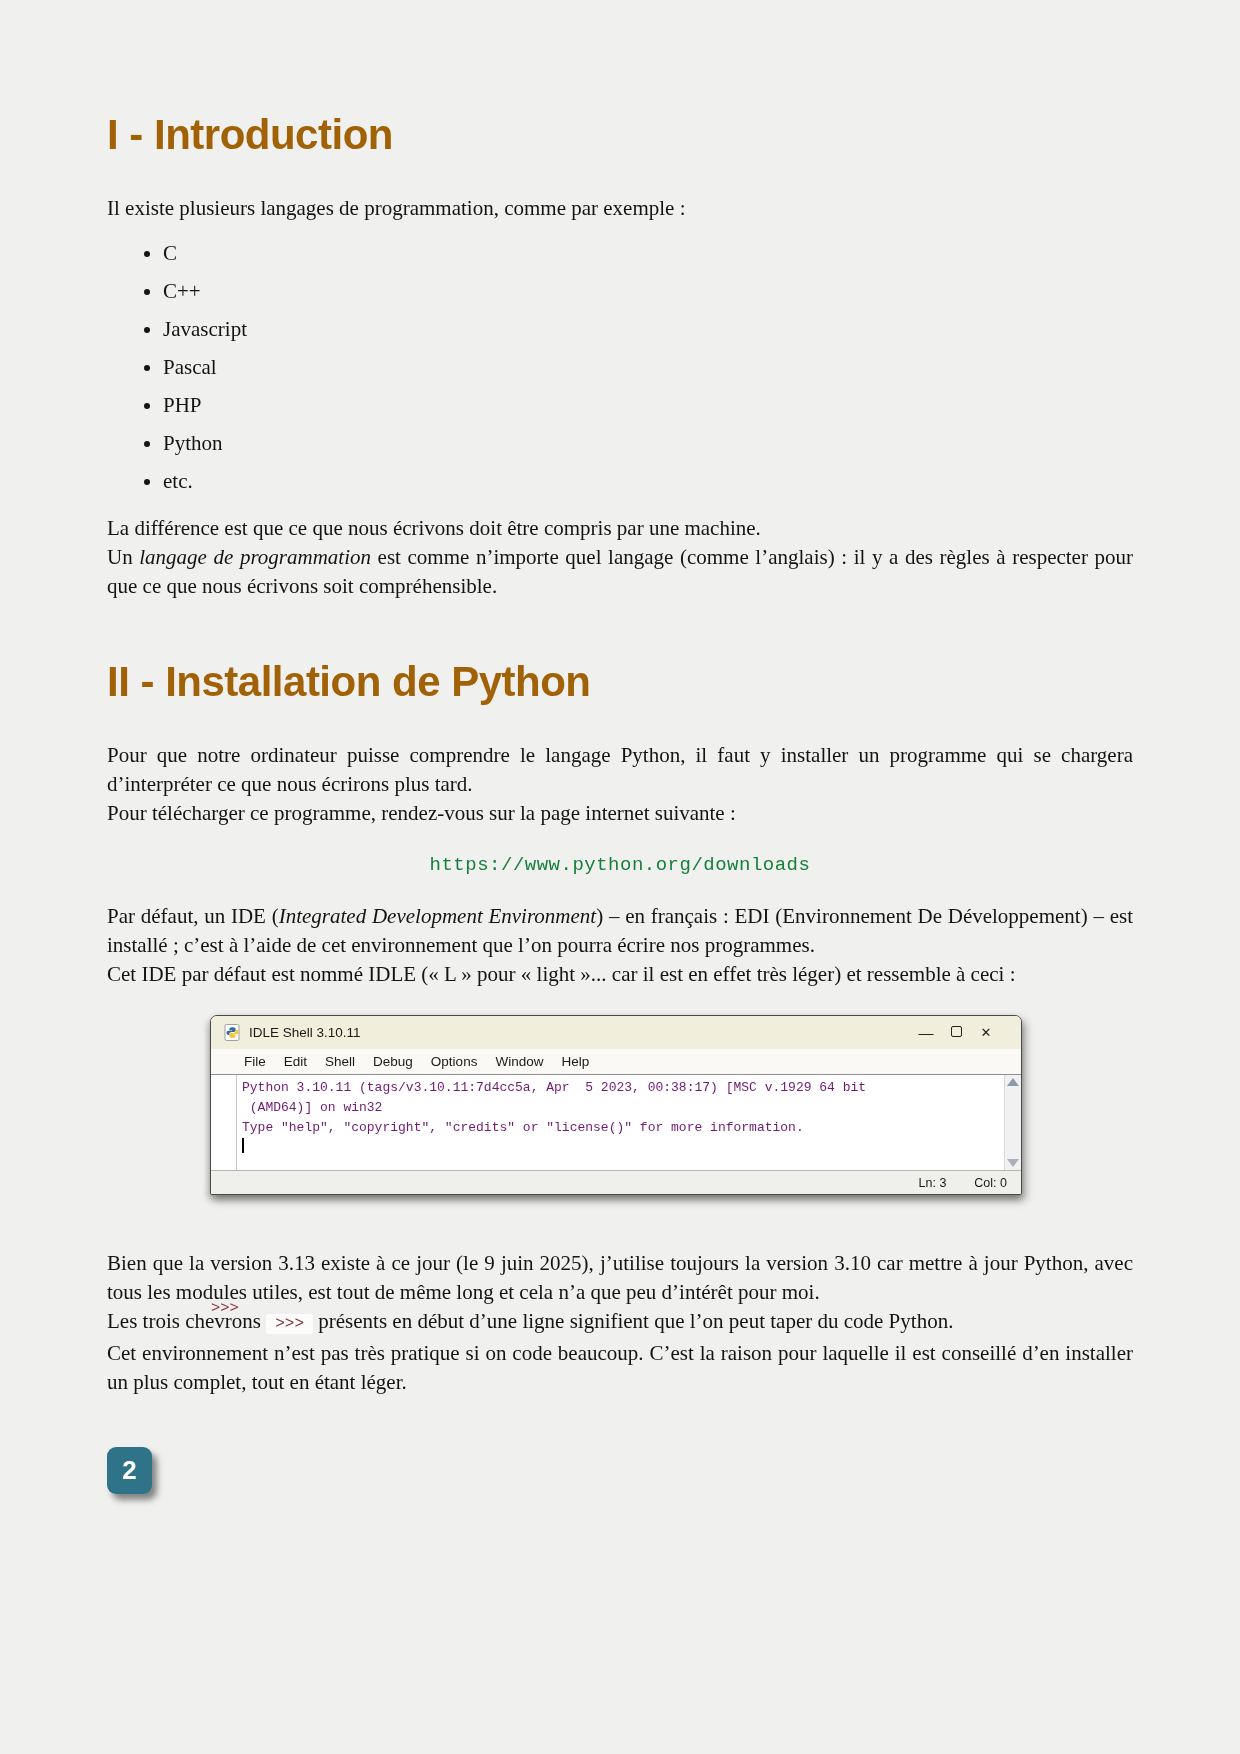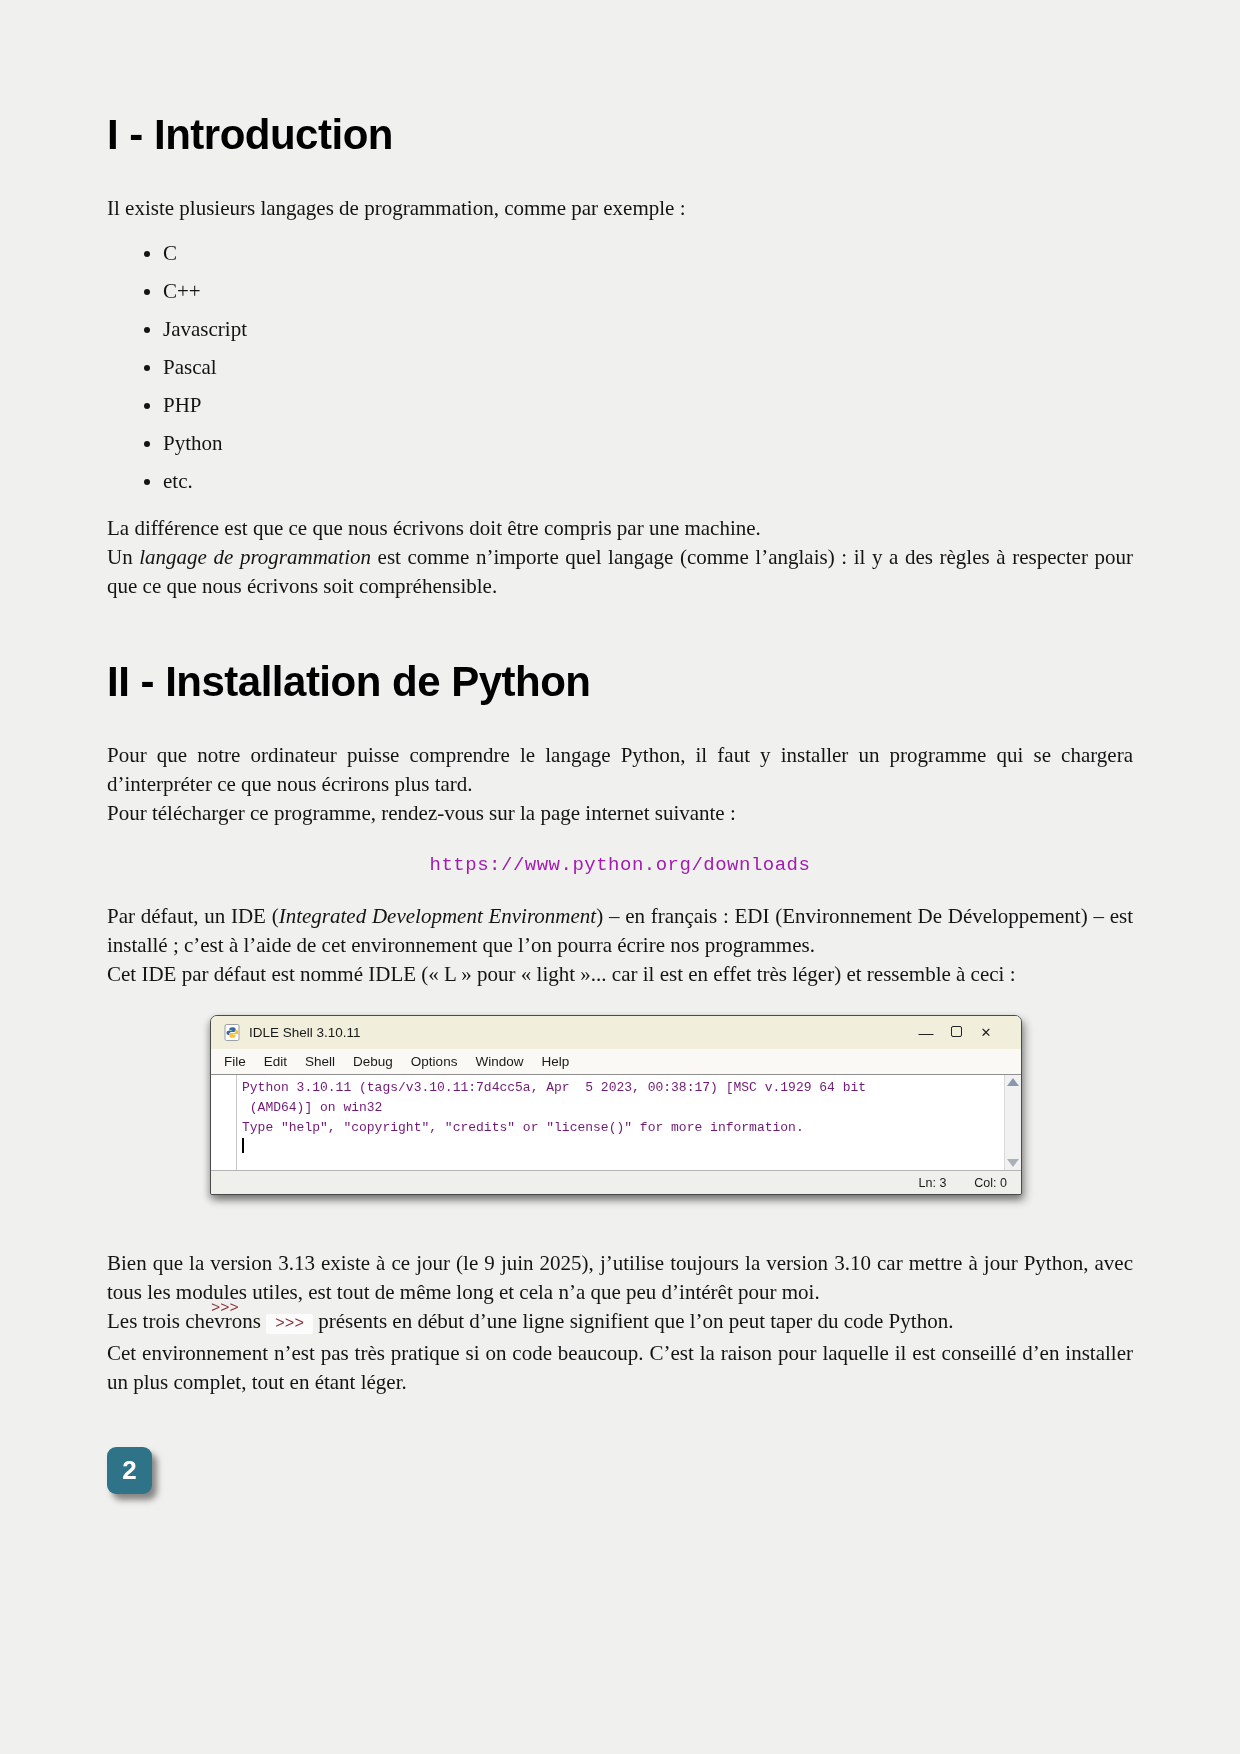--- a/index.html
+++ b/index.html
@@ -6,42 +6,42 @@
   html, body { background:#e8e8e6; }
   .page {
     width:1240px; height:1754px; background:#f0f0ee;
     font-family:"Liberation Serif", serif; color:#141414;
     position:relative; overflow:hidden; margin:0 auto;
   }
   .content { padding:0 107px; }
 
   .section-heading {
     font-family:"Liberation Sans", sans-serif; font-weight:bold;
-    color:#000000; font-size:42px; line-height:46px; letter-spacing:-0.5px;
+    color:#a16207; font-size:42px; line-height:46px; letter-spacing:-0.5px;
   }
   #heading-intro { padding-top:112px; }
   #heading-install { margin-top:58px; }
 
   p.body, li.body { font-size:21px; line-height:29px; text-align:justify; }
   .lead { margin-top:36px; }
 
   ul.lang-list { margin:16px 0 0 56px; }
   ul.lang-list li { font-size:21px; line-height:29px; margin-bottom:9px; }
 
   .para-group { margin-top:18px; }
   .para-group-2 { margin-top:14px; }
   .install-para { margin-top:36px; }
   .ide-para { margin-top:26px; }
   .after-para { margin-top:54px; }
   em.it { font-style:italic; }
 
   .dl-link {
     display:block; margin-top:26px; text-align:center;
     font-family:"Liberation Mono", monospace; font-size:19px;
-    color:#a21caf; text-decoration:none; letter-spacing:0.5px;
+    color:#15803d; text-decoration:none; letter-spacing:0.5px;
   }
 
   .chip {
     font-family:"Liberation Mono", monospace; font-size:16px;
     color:#8a3137; background:#fcfcfc; padding:1px 9px; border-radius:2px;
     white-space:pre;
   }
 
   
   .idle-window {
@@ -54,21 +54,21 @@
   .idle-titlebar {
     height:33px; background:#f1eedb; border-radius:6px 6px 0 0;
     display:flex; align-items:center; padding:0 20px 0 13px;
   }
   .idle-title { font-size:13.5px; color:#1a1a1a; margin-left:8px; flex:1 1 auto; }
   .win-btn { width:30px; text-align:center; color:#222; font-size:13px; cursor:default; }
   .win-btn.minimize { font-size:15px; letter-spacing:0; }
   .win-btn .box { display:inline-block; width:11px; height:11px; border:1.5px solid #222; border-radius:2px; }
   .idle-menubar {
     height:25px; background:#faf9f5; display:flex; align-items:center;
-    padding-left:4px; gap:0;
+    padding-left:24px; gap:0;
   }
   .menu-item { font-size:13.5px; color:#1a1a1a; padding:0 9px; }
   .idle-console {
     position:relative; height:97px; background:#fff;
     border-top:1px solid #8f8f8f; border-bottom:1px solid #b5b5b5;
     display:flex;
   }
   .console-gutter {
     width:26px; border-right:1px solid #c9c9c9; flex:0 0 26px;
     font-family:"Liberation Mono", monospace; font-size:15.5px; line-height:20px;

